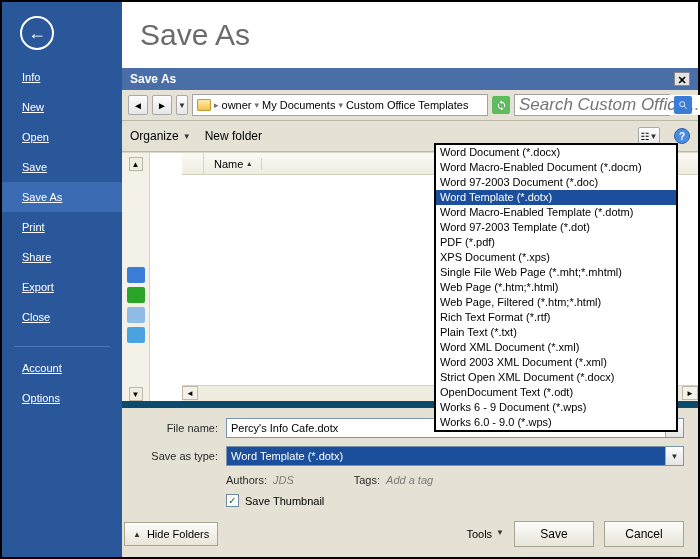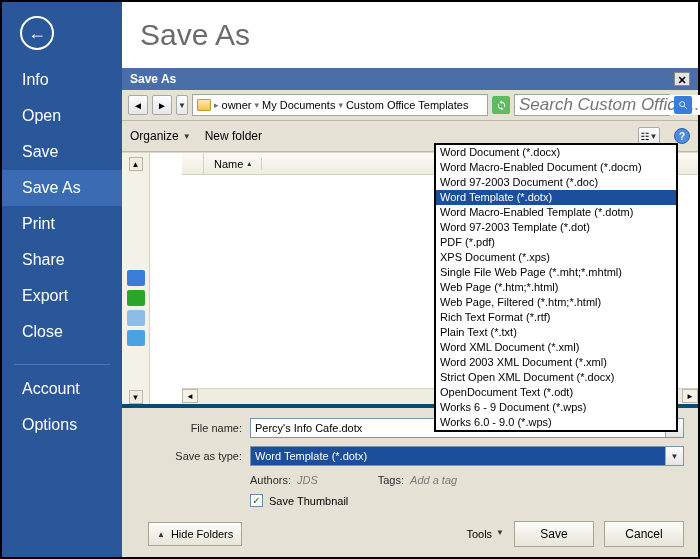--- a/index.html
+++ b/index.html
@@ -5,21 +5,21 @@
 * { box-sizing: border-box; margin: 0; padding: 0; font-family: "Segoe UI", Tahoma, sans-serif; }
 body { width: 700px; height: 559px; overflow: hidden; background: #fff; position: relative; }
 
 .outer { display: flex; width: 700px; height: 559px; border: 2px solid #000; }
 
 
 .sidebar { width: 120px; background: #2a579a; color: #fff; display: flex; flex-direction: column; padding-bottom: 12px; }
 .back-circle { width: 34px; height: 34px; border: 2px solid #fff; border-radius: 50%; margin: 14px 0 12px 18px; display: flex; align-items: center; justify-content: center; cursor: pointer; }
 .back-arrow { font-size: 18px; line-height: 1; }
 .menu { display: flex; flex-direction: column; }
-.menu-item { padding: 9px 0 9px 20px; font-size: 16px; cursor: pointer; font-weight: 300; }
+.menu-item { padding: 9px 0 9px 20px; font-size: 11px; cursor: pointer; font-weight: 300; text-decoration: underline; }
 .menu-item.active { background: #3b6bb3; }
 .menu-sep { border-top: 1px solid #4a78b9; margin: 14px 12px 6px 12px; }
 
 
 .panel { flex: 1; background: #fff; display: flex; flex-direction: column; position: relative; }
 .panel-header { font-size: 30px; font-weight: 200; color: #6b6b6b; padding: 16px 0 16px 18px; }
 
 
 .dialog { flex: 1; background: #e5e1d4; display: flex; flex-direction: column; position: relative; }
 .dlg-title { background: #4a6fa8; color: #fff; font-size: 12px; font-weight: bold; padding: 4px 8px; display: flex; justify-content: space-between; align-items: center; }
@@ -57,21 +57,21 @@
 .col-header { display: flex; align-items: center; background: linear-gradient(#fbfaf4,#efece0); border-bottom: 1px solid #d6d2c0; font-size: 11px; height: 22px; }
 .col-header .col { padding: 0 10px; border-right: 1px solid #d6d2c0; display: flex; align-items: center; gap: 4px; cursor: pointer; }
 .row-spacer { width: 22px; border-right: 1px solid #d6d2c0; height: 100%; }
 .empty { flex: 1; display: flex; align-items: flex-start; color: #5a5a5a; font-size: 11px; padding: 32px 0 0 260px; }
 
 .hscroll { height: 16px; background: #efece0; border-top: 1px solid #d6d2c0; display: flex; }
 .sc-btn { width: 16px; height: 14px; background: #f4f2e8; border: 1px solid #bdb9a7; font-size: 8px; display: flex; align-items: center; justify-content: center; cursor: pointer; }
 .sc-track { flex: 1; }
 
 
-.form { background: #e5e1d4; padding: 10px 14px 10px 26px; border-top: 4px solid #0c4a6e; font-size: 11px; display: grid; grid-template-columns: 94px 1fr; row-gap: 8px; column-gap: 8px; align-items: center; }
+.form { background: #e5e1d4; padding: 10px 14px 10px 2px; border-top: 7px solid #0c4a6e; font-size: 11px; display: grid; grid-template-columns: 94px 1fr; row-gap: 8px; column-gap: 8px; align-items: center; }
 .form-label { text-align: right; color: #2a2a2a; }
 .fld { height: 20px; background: #fff; border: 1px solid #7a95b0; display: flex; align-items: center; padding: 0 4px; font-size: 11px; position: relative; }
 .fld.sel { background: #1b4f9c; color: #fff; }
 .fld .dd-btn { position: absolute; right: 0; top: 0; bottom: 0; width: 18px; background: linear-gradient(#fdfdfd,#e5e5e5); border-left: 1px solid #a8a8a8; display: flex; align-items: center; justify-content: center; font-size: 8px; color: #333; cursor: pointer; }
 .meta-row { grid-column: 2; display: flex; gap: 60px; align-items: flex-end; }
 .meta-pair { display: flex; gap: 6px; }
 .meta-lbl { color: #2a2a2a; }
 .meta-val { color: #7a7a7a; font-style: italic; }
 .chk-row { grid-column: 2; display: flex; align-items: center; gap: 6px; }
 .chk { width: 13px; height: 13px; background: #fff; border: 1px solid #6f8aa5; display: flex; align-items: center; justify-content: center; font-size: 10px; color: #1e6a1e; cursor: pointer; }
@@ -92,20 +92,21 @@
 <body>
 
 <div class="outer">
 
   <div class="sidebar">
     <div class="back-circle">
       <span class="back-arrow">←</span>
     </div>
     <div class="menu" id="bs-menu">
         <div class="menu-item">Info</div>
+        <div class="menu-item">New</div>
         <div class="menu-item">Open</div>
         <div class="menu-item">Save</div>
         <div class="menu-item active">Save As</div>
         <div class="menu-item">Print</div>
         <div class="menu-item">Share</div>
         <div class="menu-item">Export</div>
         <div class="menu-item">Close</div>
       </div>
     <div class="menu-sep"></div>
     <div class="menu" id="bs-footer">

